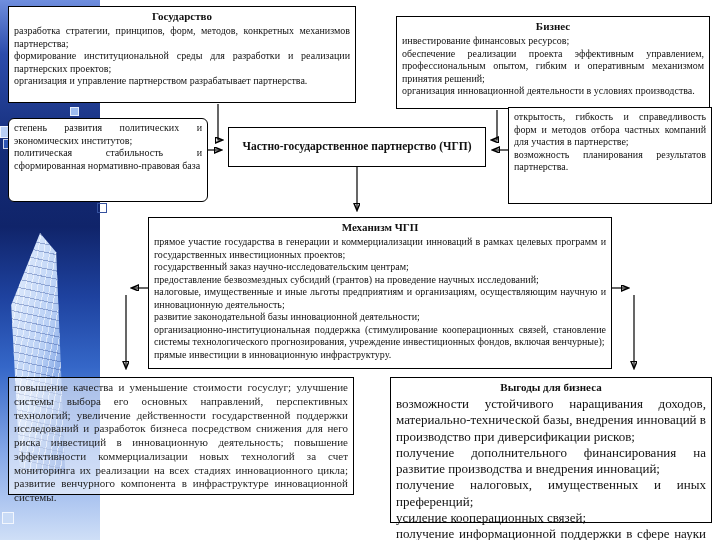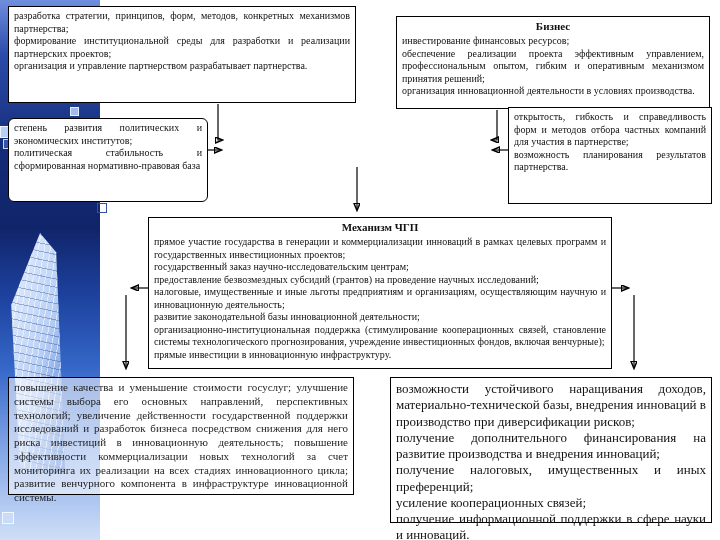--- a/index.html
+++ b/index.html
@@ -75,37 +75,41 @@
     <path d="M 497 110 L 497 140 L 492 140" marker-end="url(#ah)"></path>
     <path d="M 508 150 L 493 150" marker-end="url(#ah)"></path>
     <path d="M 357 167 L 357 210" marker-end="url(#ah)"></path>
     <path d="M 148 288 L 132 288" marker-end="url(#ah)"></path>
     <path d="M 126 295 L 126 368" marker-end="url(#ah)"></path>
     <path d="M 612 288 L 628 288" marker-end="url(#ah)"></path>
     <path d="M 634 295 L 634 368" marker-end="url(#ah)"></path>
   </svg>
 
   <div class="box b-state">
+    <div class="box-title">Государство</div>
     <div class="box-body">разработка стратегии, принципов, форм, методов, конкретных механизмов партнерства;
 формирование институциональной среды для разработки и реализации партнерских проектов;
 организация и управление партнерством разрабатывает партнерства.</div>
   </div>
 
   <div class="box b-business">
     <div class="box-title">Бизнес</div>
     <div class="box-body">инвестирование финансовых ресурсов;
 обеспечение реализации проекта эффективным управлением, профессиональным опытом, гибким и оперативным механизмом принятия решений;
 организация инновационной деятельности в условиях производства.</div>
   </div>
 
   <div class="box b-leftcond">
     <div class="box-body">степень развития политических и экономических институтов;
 политическая стабильность и сформированная нормативно-правовая база</div>
   </div>
 
+  <div class="box b-ppp">
+    <div class="box-title">Частно-государственное партнерство (ЧГП)</div>
+  </div>
 
   <div class="box b-rightcond">
     <div class="box-body">открытость, гибкость и справедливость форм и методов отбора частных компаний для участия в партнерстве;
 возможность планирования результатов партнерства.</div>
   </div>
 
   <div class="box b-mech">
     <div class="box-title">Механизм ЧГП</div>
     <div class="box-body">прямое участие государства в генерации и коммерциализации инноваций в рамках целевых программ и государственных инвестиционных проектов;
 государственный заказ научно-исследовательским центрам;
@@ -114,20 +118,21 @@
 развитие законодательной базы инновационной деятельности;
 организационно-институциональная поддержка (стимулирование кооперационных связей, становление системы технологического прогнозирования, учреждение инвестиционных фондов, включая венчурные);
 прямые инвестиции в инновационную инфраструктуру.</div>
   </div>
 
   <div class="box b-benstate">
     <div class="box-body">повышение качества и уменьшение стоимости госуслуг; улучшение системы выбора его основных направлений, перспективных технологий; увеличение действенности государственной поддержки исследований и разработок бизнеса посредством снижения для него риска инвестиций в инновационную деятельность; повышение эффективности коммерциализации новых технологий за счет мониторинга их реализации на всех стадиях инновационного цикла; развитие венчурного компонента в инфраструктуре инновационной системы.</div>
   </div>
 
   <div class="box b-benbiz">
+    <div class="box-title">Выгоды для бизнеса</div>
     <div class="box-body">возможности устойчивого наращивания доходов, материально-технической базы, внедрения инноваций в производство при диверсификации рисков;
 получение дополнительного финансирования на развитие производства и внедрения инноваций;
 получение налоговых, имущественных и иных преференций;
 усиление кооперационных связей;
 получение информационной поддержки в сфере науки и инноваций.</div>
   </div>
 
 </div>
 
 </body></html>

